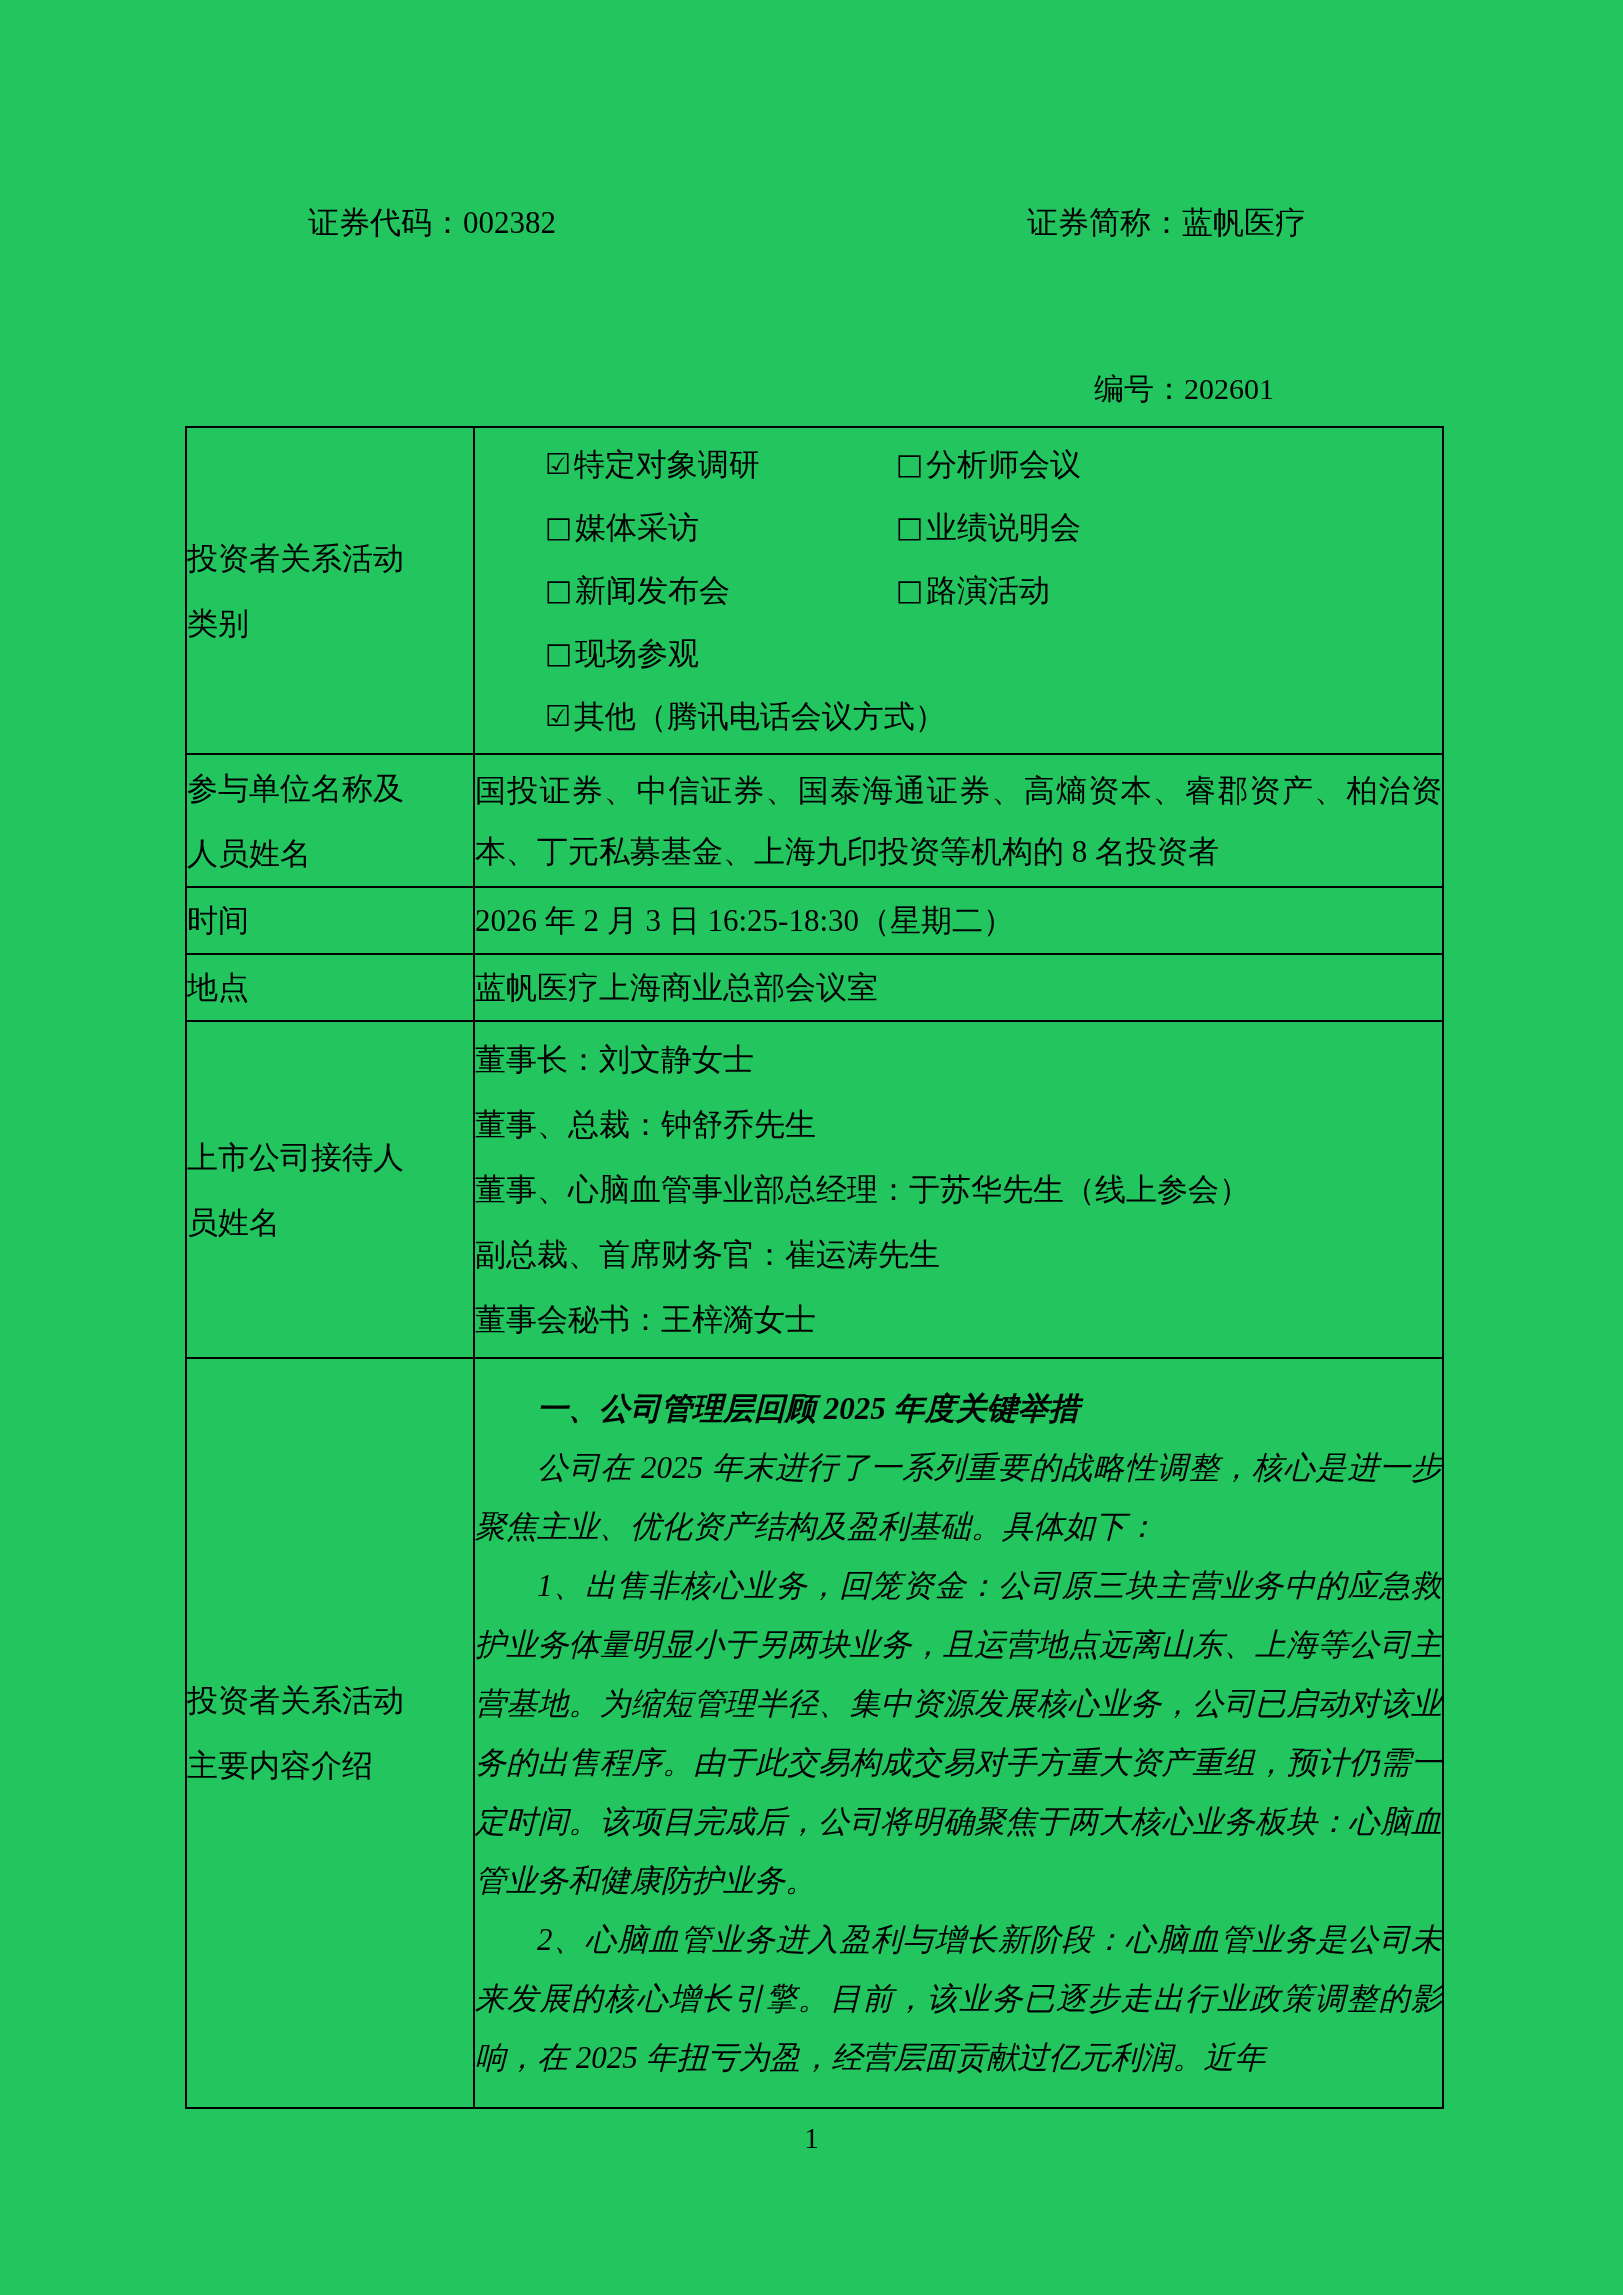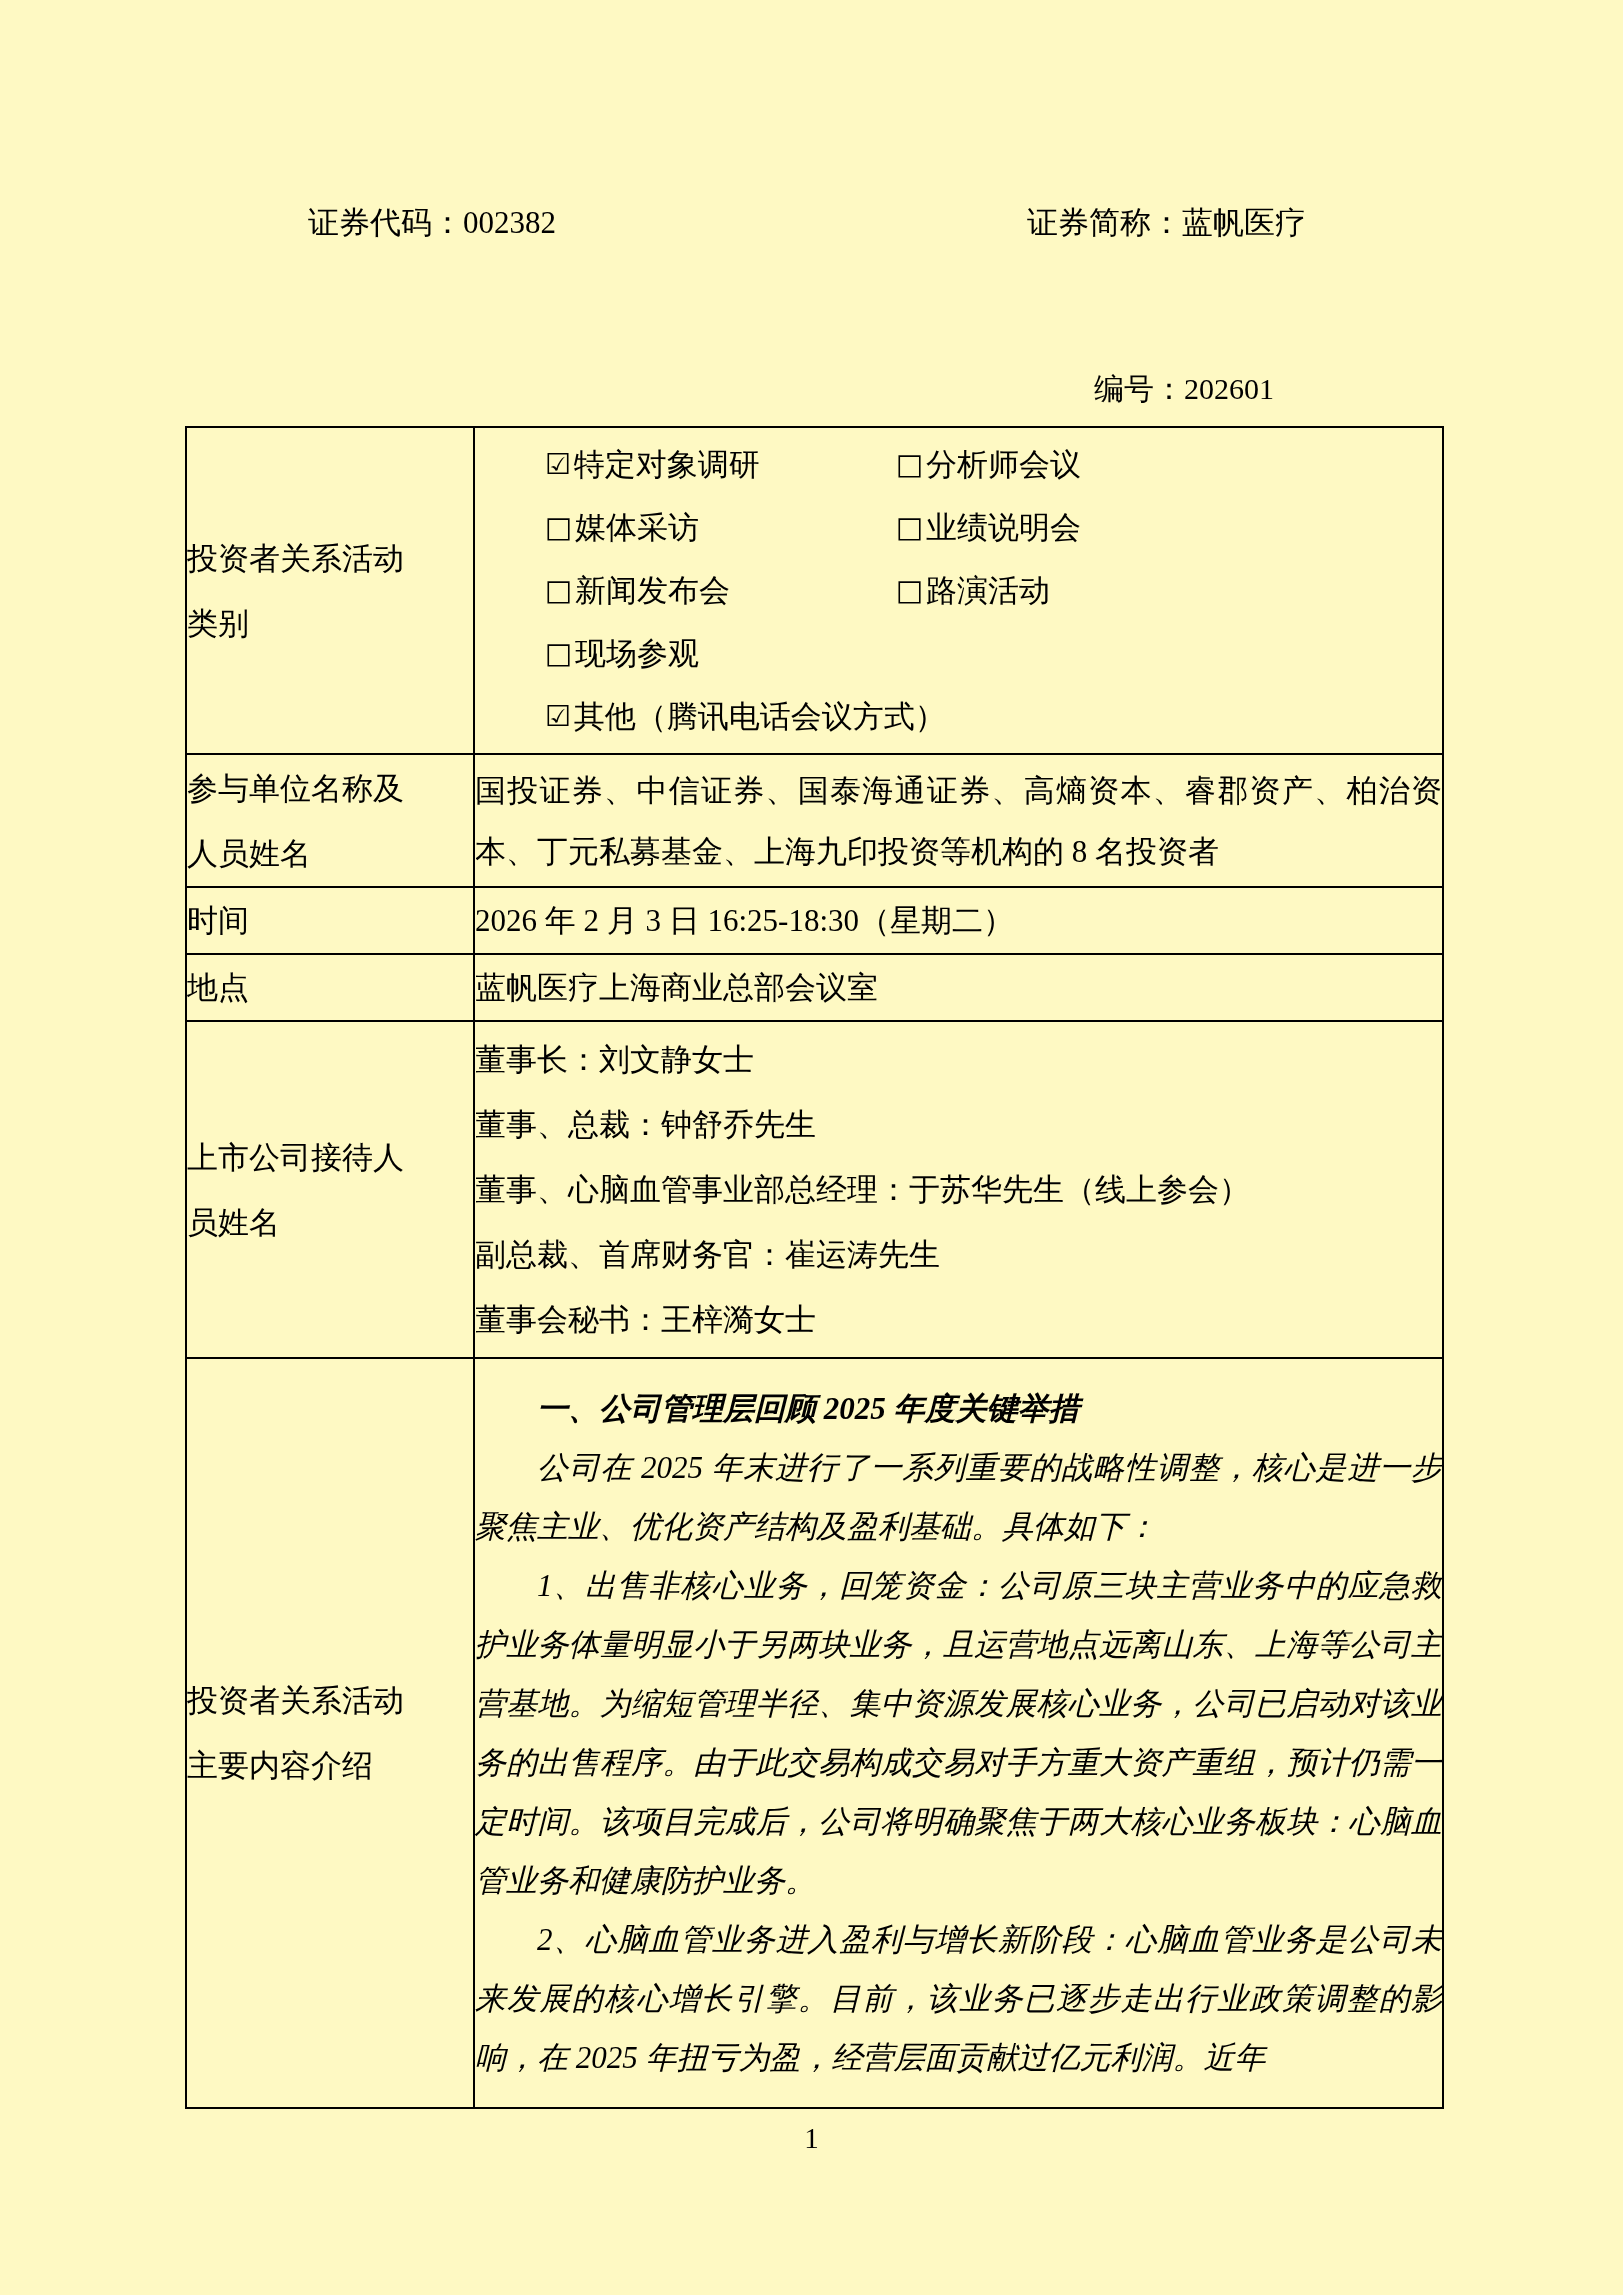--- a/index.html
+++ b/index.html
@@ -1,19 +1,19 @@
 <!DOCTYPE html>
 <html style="font-size:11px"><head>
 <meta charset="utf-8">
 <style>
   html,body{margin:0;padding:0;background:#ffffff;}
   .page{
     position:relative;
     width:1623px;height:2295px;
-    background:#fef9c3;
+    background:#22c55e;
     font-family:"Liberation Serif","DejaVu Serif",serif;
     color:#000;
     overflow:hidden;
   }
   .hdr-left{position:absolute;left:308px;top:202px;font-size:31px;white-space:nowrap;}
   .hdr-right{position:absolute;left:1027px;top:202px;font-size:31px;white-space:nowrap;}
   .doc-title{
     position:absolute;left:0;top:300px;width:100%;
     text-align:center;font-size:41px;font-weight:bold;letter-spacing:2.7px;white-space:nowrap;
   }
@@ -30,21 +30,21 @@
     vertical-align:middle;
     font-size:31px;
     padding:0;
     overflow:hidden;
   }
   td.lbl{
     padding-left:17.7px;padding-right:5.5px;
     line-height:65px;
     white-space:pre-line;
   }
-  td.cnt{padding-left:17.7px;padding-right:17.7px;border-radius:22px;}
+  td.cnt{padding-left:17.7px;padding-right:17.7px;}
   
   td.cb-cell{vertical-align:middle;padding:0;}
   .cb-line{position:relative;height:63px;display:flex;align-items:center;padding-left:70px;}
   .cb-opt{display:inline-flex;align-items:center;white-space:nowrap;}
   .cb-col2{position:absolute;left:421px;}
   .cb-glyph{font-family:"DejaVu Sans",sans-serif;font-size:29px;margin-right:2.7px;line-height:1;}
   
   .participants{line-height:61px;text-align:justify;}
   
   .hosts{white-space:pre-line;line-height:65px;padding-top:2.7px;}

